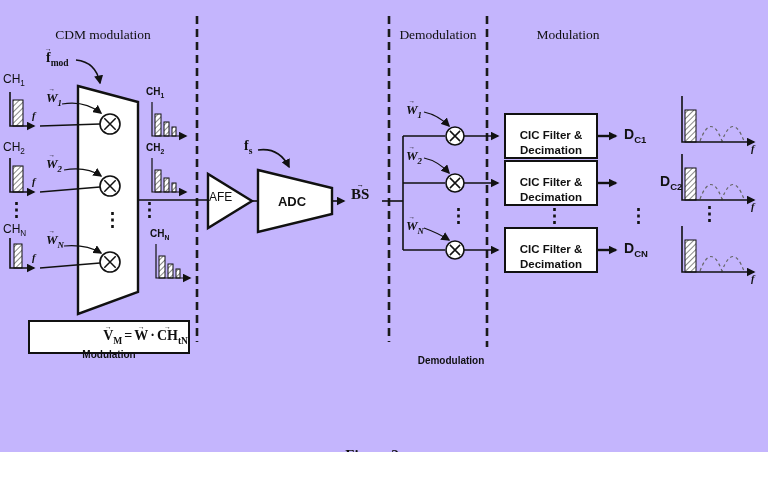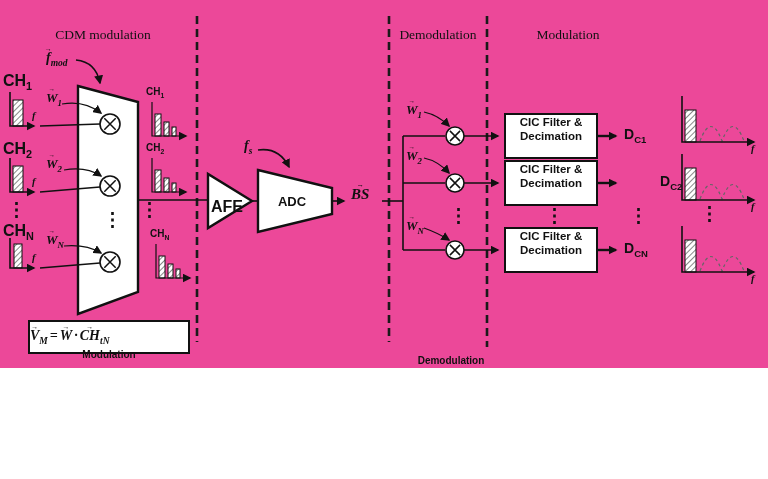--- a/index.html
+++ b/index.html
@@ -1,30 +1,30 @@
 <!DOCTYPE html>
 <html><head>
 <meta charset="utf-8">
 <style>
   html,body{margin:0;padding:0;background:#fff}
-  #stage{position:relative;width:768px;height:368px;background:#ec4899;overflow:hidden;font-family:"Liberation Sans",sans-serif;color:#111}
+  #stage{position:relative;width:768px;height:452px;background:#c4b5fd;overflow:hidden;font-family:"Liberation Sans",sans-serif;color:#111}
   svg.linework{position:absolute;left:0;top:0}
   .abs{position:absolute}
   .title{font-family:"Liberation Serif",serif;font-size:13.5px;text-align:center;white-space:nowrap}
-  .lbl{font-weight:bold;font-size:16px;white-space:nowrap}
+  .lbl{font-weight:normal;font-size:12px;white-space:nowrap}
   .lbl13{font-weight:bold;font-size:13px;white-space:nowrap;text-align:center}
   .lbl-sm{font-weight:bold;font-size:10px;white-space:nowrap}
-  .math{font-family:"Liberation Serif",serif;font-weight:bold;font-style:italic;font-size:14px;white-space:nowrap}
+  .math{font-family:"Liberation Serif",serif;font-weight:bold;font-size:14px;white-space:nowrap}
   .math-sm{font-family:"Liberation Serif",serif;font-weight:bold;font-style:italic;font-size:13px;white-space:nowrap}
   sub{font-size:0.68em}
   .vec{position:relative;display:inline-block}
   .vec::before{content:"→";position:absolute;left:50%;top:-0.78em;transform:translateX(-50%);font-size:0.5em}
   .dots{font-weight:bold;font-size:19px;line-height:1;white-space:nowrap}
   .f-axis{font-family:"Liberation Serif",serif;font-style:italic;font-weight:bold;font-size:10.5px}
-  .box{position:absolute;border:2.4px solid #111;box-sizing:border-box;background:#fff;display:flex;align-items:center;justify-content:flex-start}
+  .box{position:absolute;border:2.4px solid #111;box-sizing:border-box;background:#fff;display:flex;align-items:center;justify-content:flex-end}
   .cic{flex-direction:column;font-weight:bold;font-size:11.5px;text-align:center;line-height:1.25}
   .cap{font-weight:bold;font-size:10px;text-align:center}
   .dlabel{font-weight:bold;font-size:14px;white-space:nowrap}
   .figcap{font-family:"Liberation Serif",serif;font-weight:bold;font-size:15px;text-align:center}
   .op{margin:0 2px}
   
   .ln{stroke:#111;stroke-width:1.6;fill:none}
   .ln-thin{stroke:#111;stroke-width:1.2;fill:none}
   .heavy{stroke:#111;stroke-width:2.4;fill:none}
   .shape{stroke:#111;stroke-width:2.4;fill:#fff}
@@ -191,21 +191,21 @@
   <div class="abs lbl" style="left:3px;top:222px"><span>CH</span><sub>N</sub></div>
   <div class="abs math-sm" style="left:46px;top:232px"><span class="vec">W</span><sub>N</sub></div>
   <div class="abs f-axis" style="left:32px;top:252px">f</div>
 
   <div class="abs lbl-sm" style="left:146px;top:86px"><span>CH</span><sub>1</sub></div>
   <div class="abs lbl-sm" style="left:146px;top:142px"><span>CH</span><sub>2</sub></div>
   <div class="abs dots" style="left:140px;top:200px">⋮</div>
   <div class="abs lbl-sm" style="left:150px;top:228px"><span>CH</span><sub>N</sub></div>
 
   <div class="abs math" style="left:244px;top:138px"><span>f</span><sub>s</sub></div>
-  <div class="abs lbl" style="left:209px;top:198px;width:34px;text-align:right">AFE</div>
+  <div class="abs lbl" style="left:209px;top:190px;width:34px;text-align:left">AFE</div>
   <div class="abs lbl13" style="left:259px;top:194px;width:66px">ADC</div>
   <div class="abs math" style="left:351px;top:186px;font-size:15px"><span class="vec">BS</span></div>
 
   <div class="abs math-sm" style="left:406px;top:102px"><span class="vec">W</span><sub>1</sub></div>
   <div class="abs math-sm" style="left:406px;top:148px"><span class="vec">W</span><sub>2</sub></div>
   <div class="abs math-sm" style="left:406px;top:218px"><span class="vec">W</span><sub>N</sub></div>
   <div class="abs dots" style="left:449px;top:206px">⋮</div>
 
   <div class="box cic" style="left:504px;top:113px;width:94px;height:46px">
     <span>CIC Filter &amp;</span>

